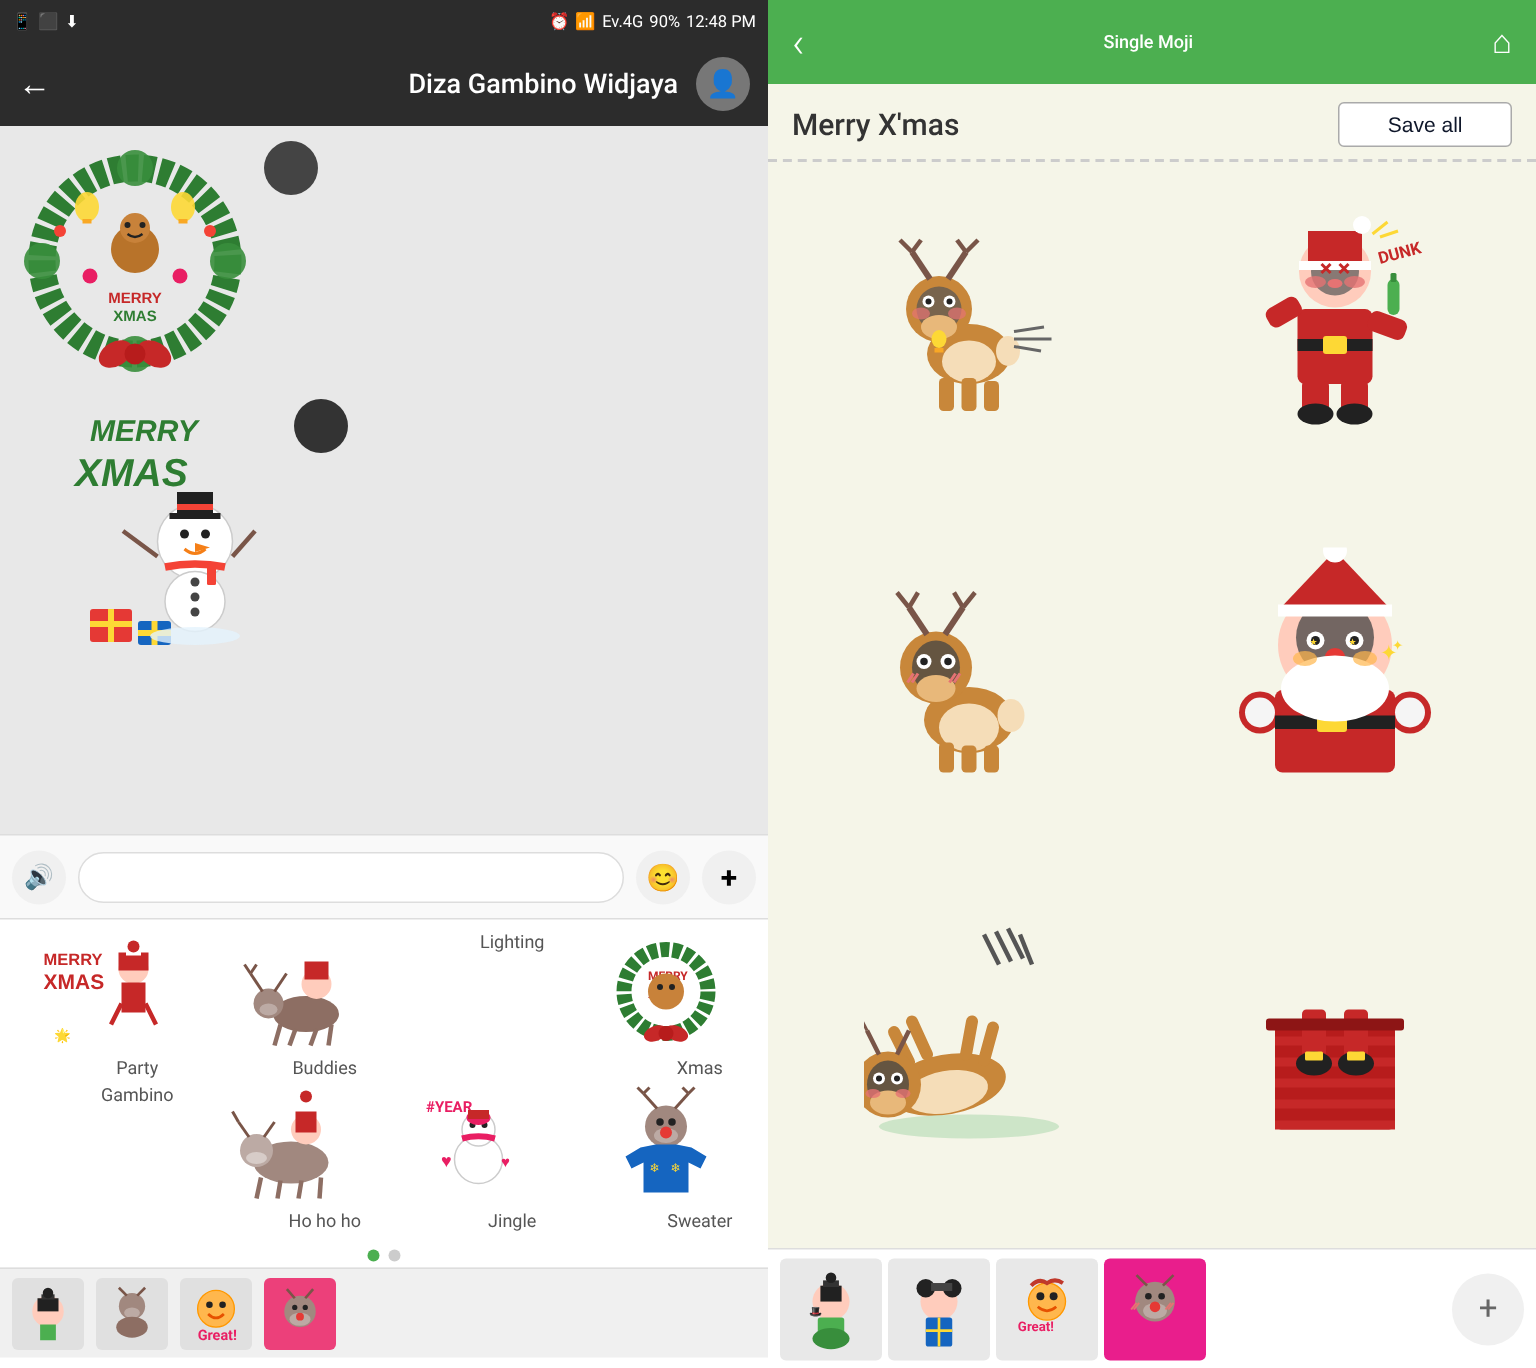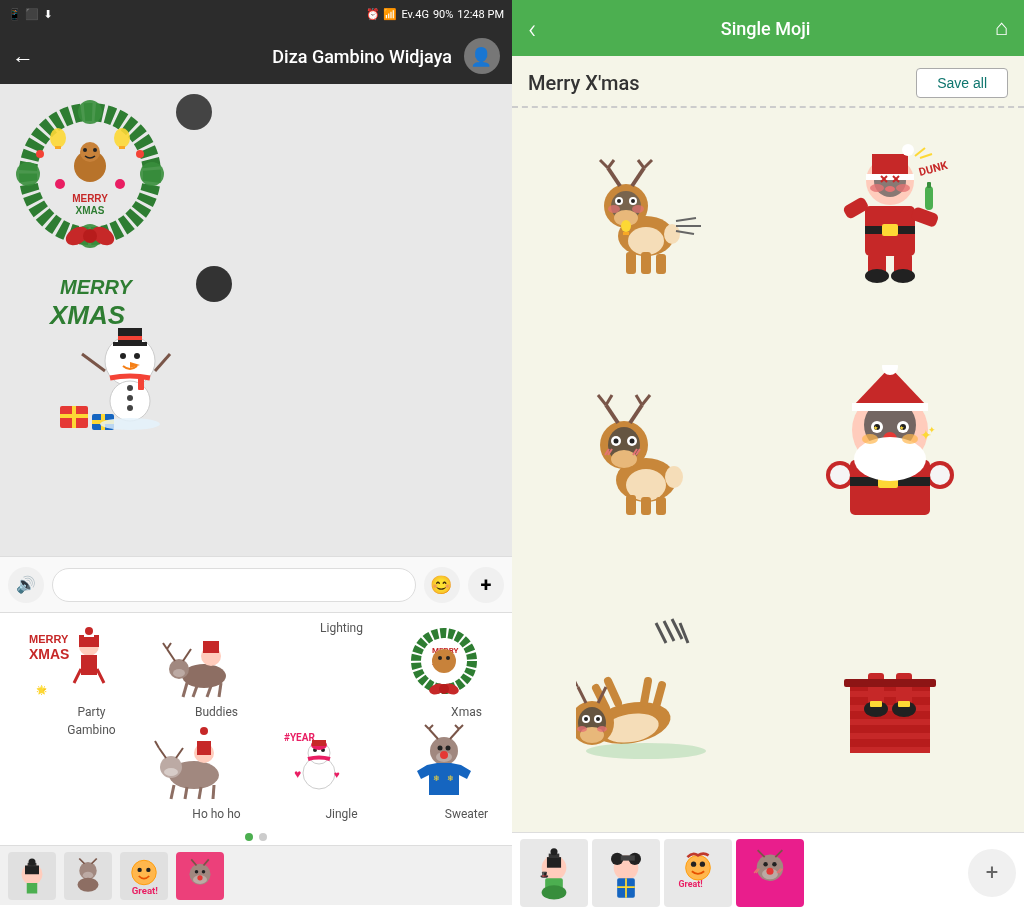--- a/index.html
+++ b/index.html
@@ -178,40 +178,40 @@
       height: 56px;
       display: flex;
       align-items: center;
       padding: 0 16px;
       gap: 12px;
       color: white;
     }
     .right-header-title {
       flex: 1;
       text-align: center;
-      font-size: 18px;
+      font-size: 12px;
       font-weight: 500;
     }
 
     .moji-title-bar {
       display: flex;
       align-items: center;
       justify-content: space-between;
       padding: 12px 16px 8px;
       gap: 39px;
     }
     .moji-title { font-size: 20px; color: #333; font-weight: 500; }
     .save-all-btn {
       border: 1px solid #aaa;
       background: white;
       border-radius: 4px;
-      padding: 6px 20px;
+      padding: 6px 32px;
       font-size: 14px;
       cursor: pointer;
-      color: #0f766e;
+      color: #0f172a;
     }
 
     .moji-grid {
       flex: 1;
       display: grid;
       grid-template-columns: 1fr 1fr;
       gap: 8px;
       padding: 8px 16px;
       overflow-y: auto;
     }

